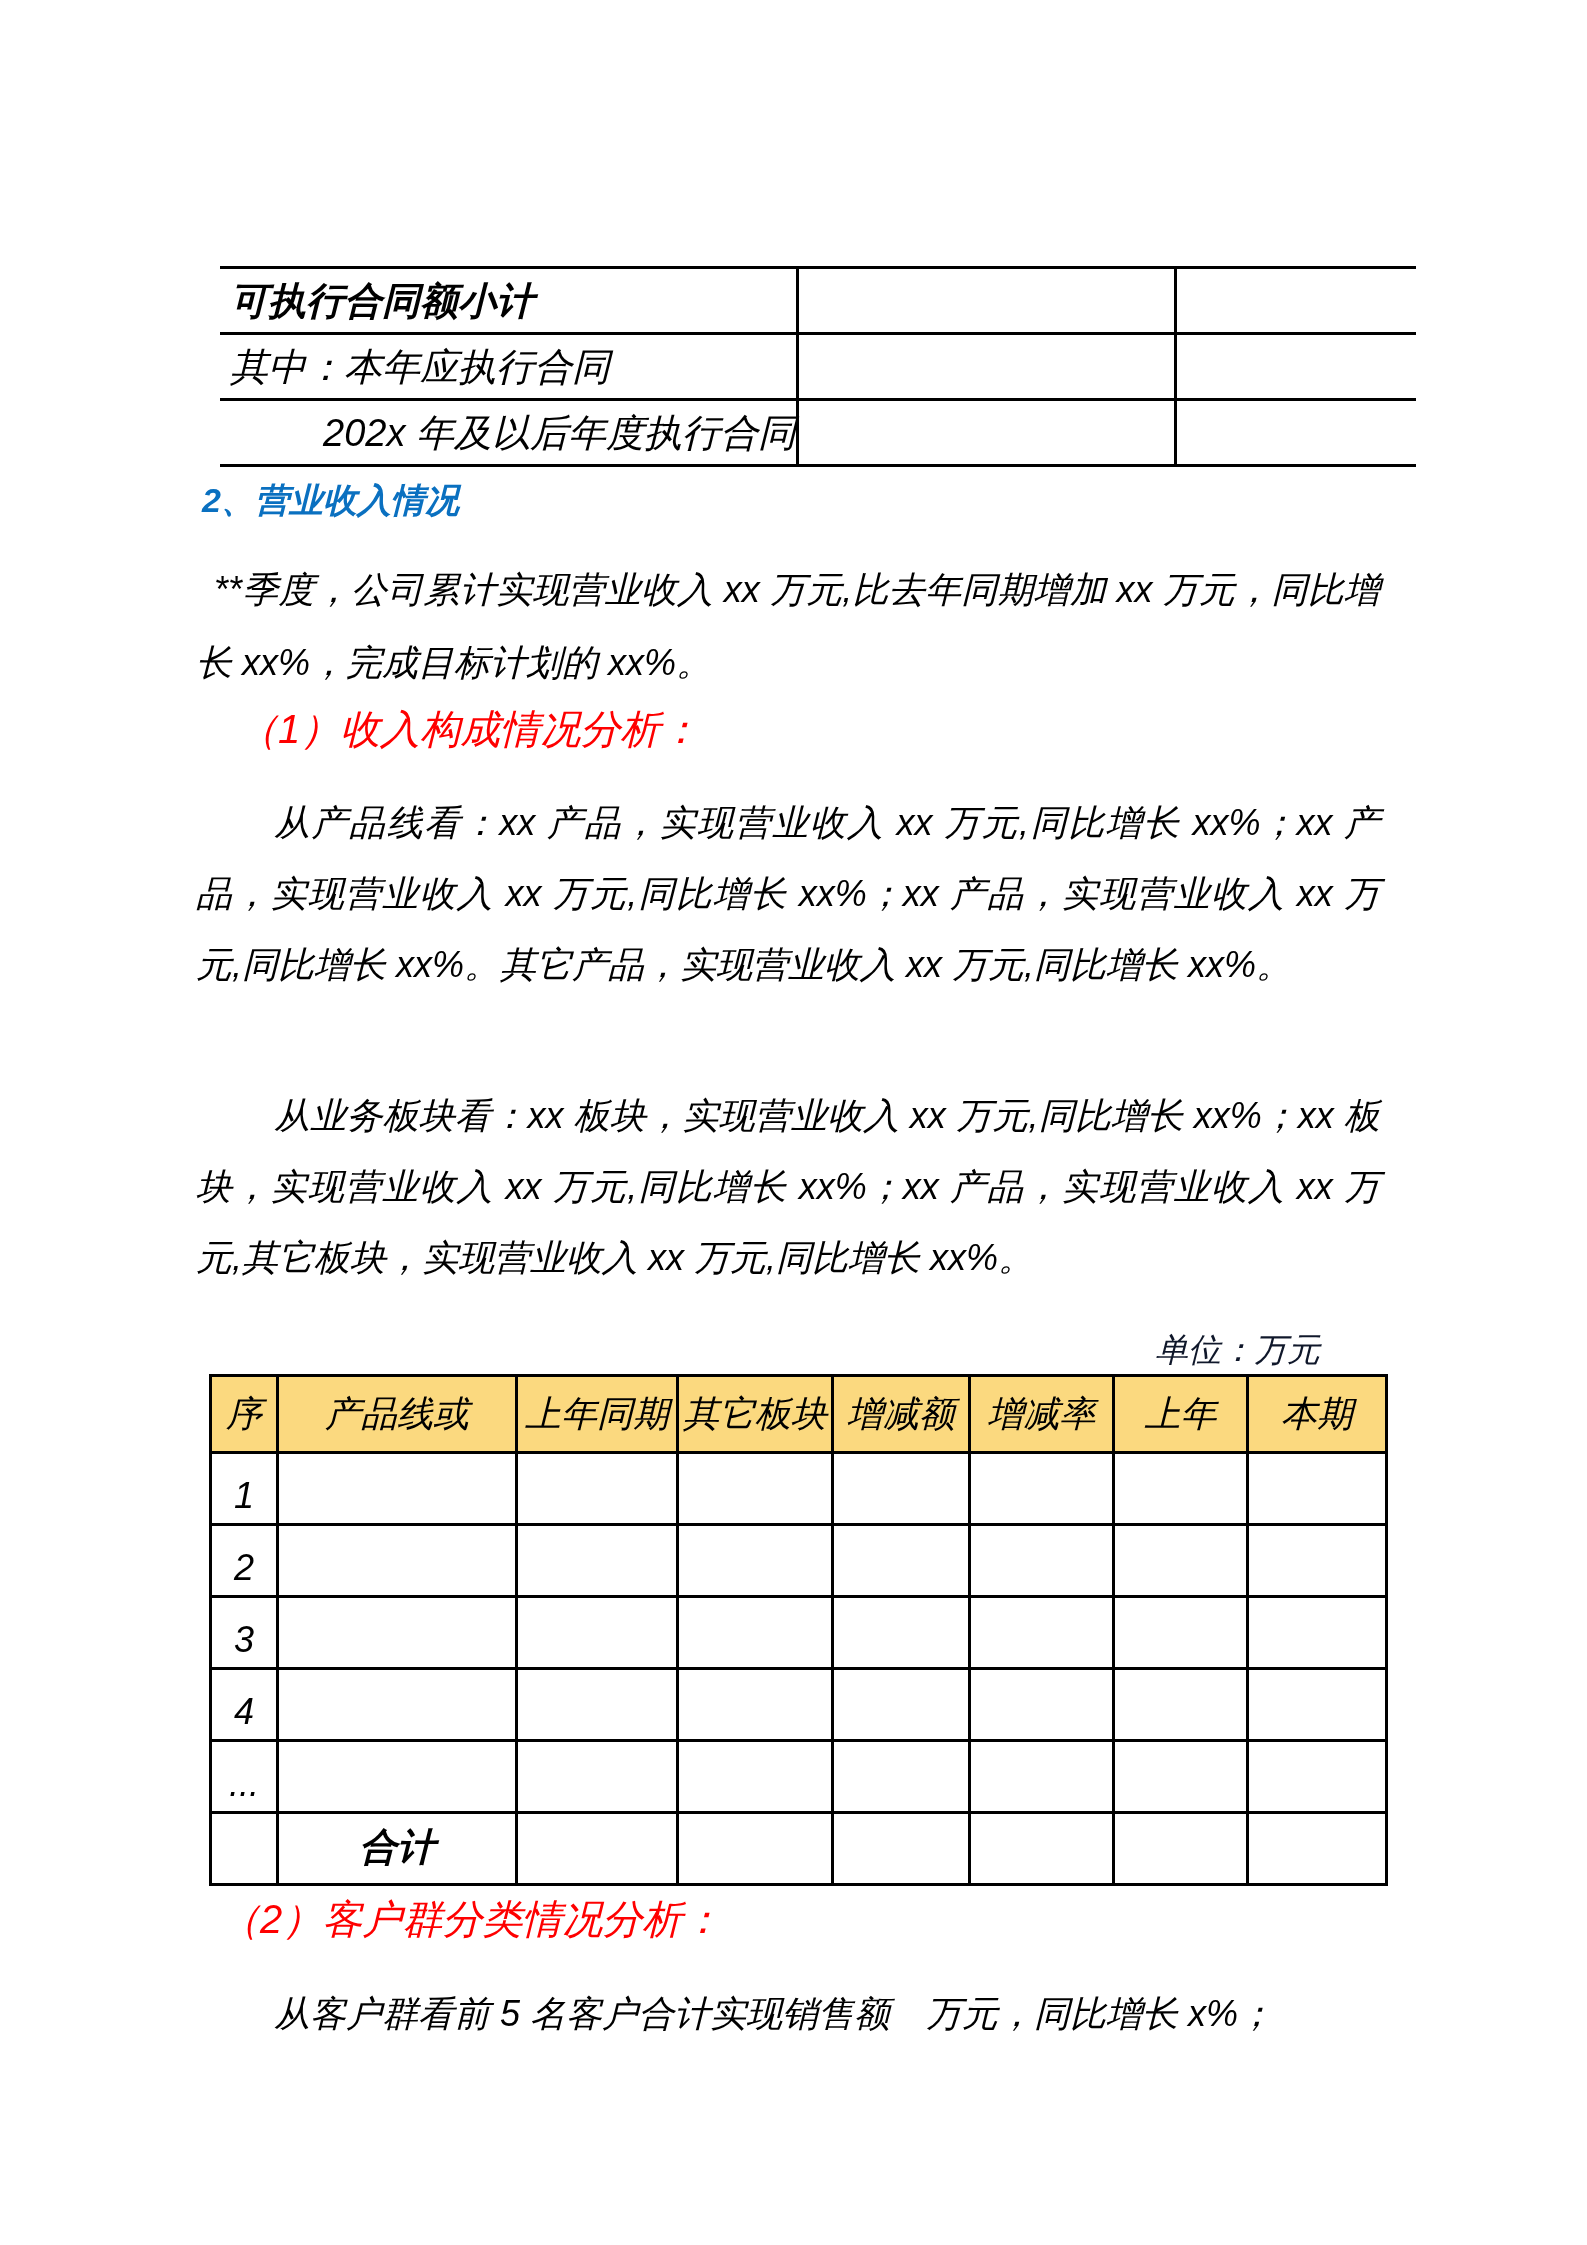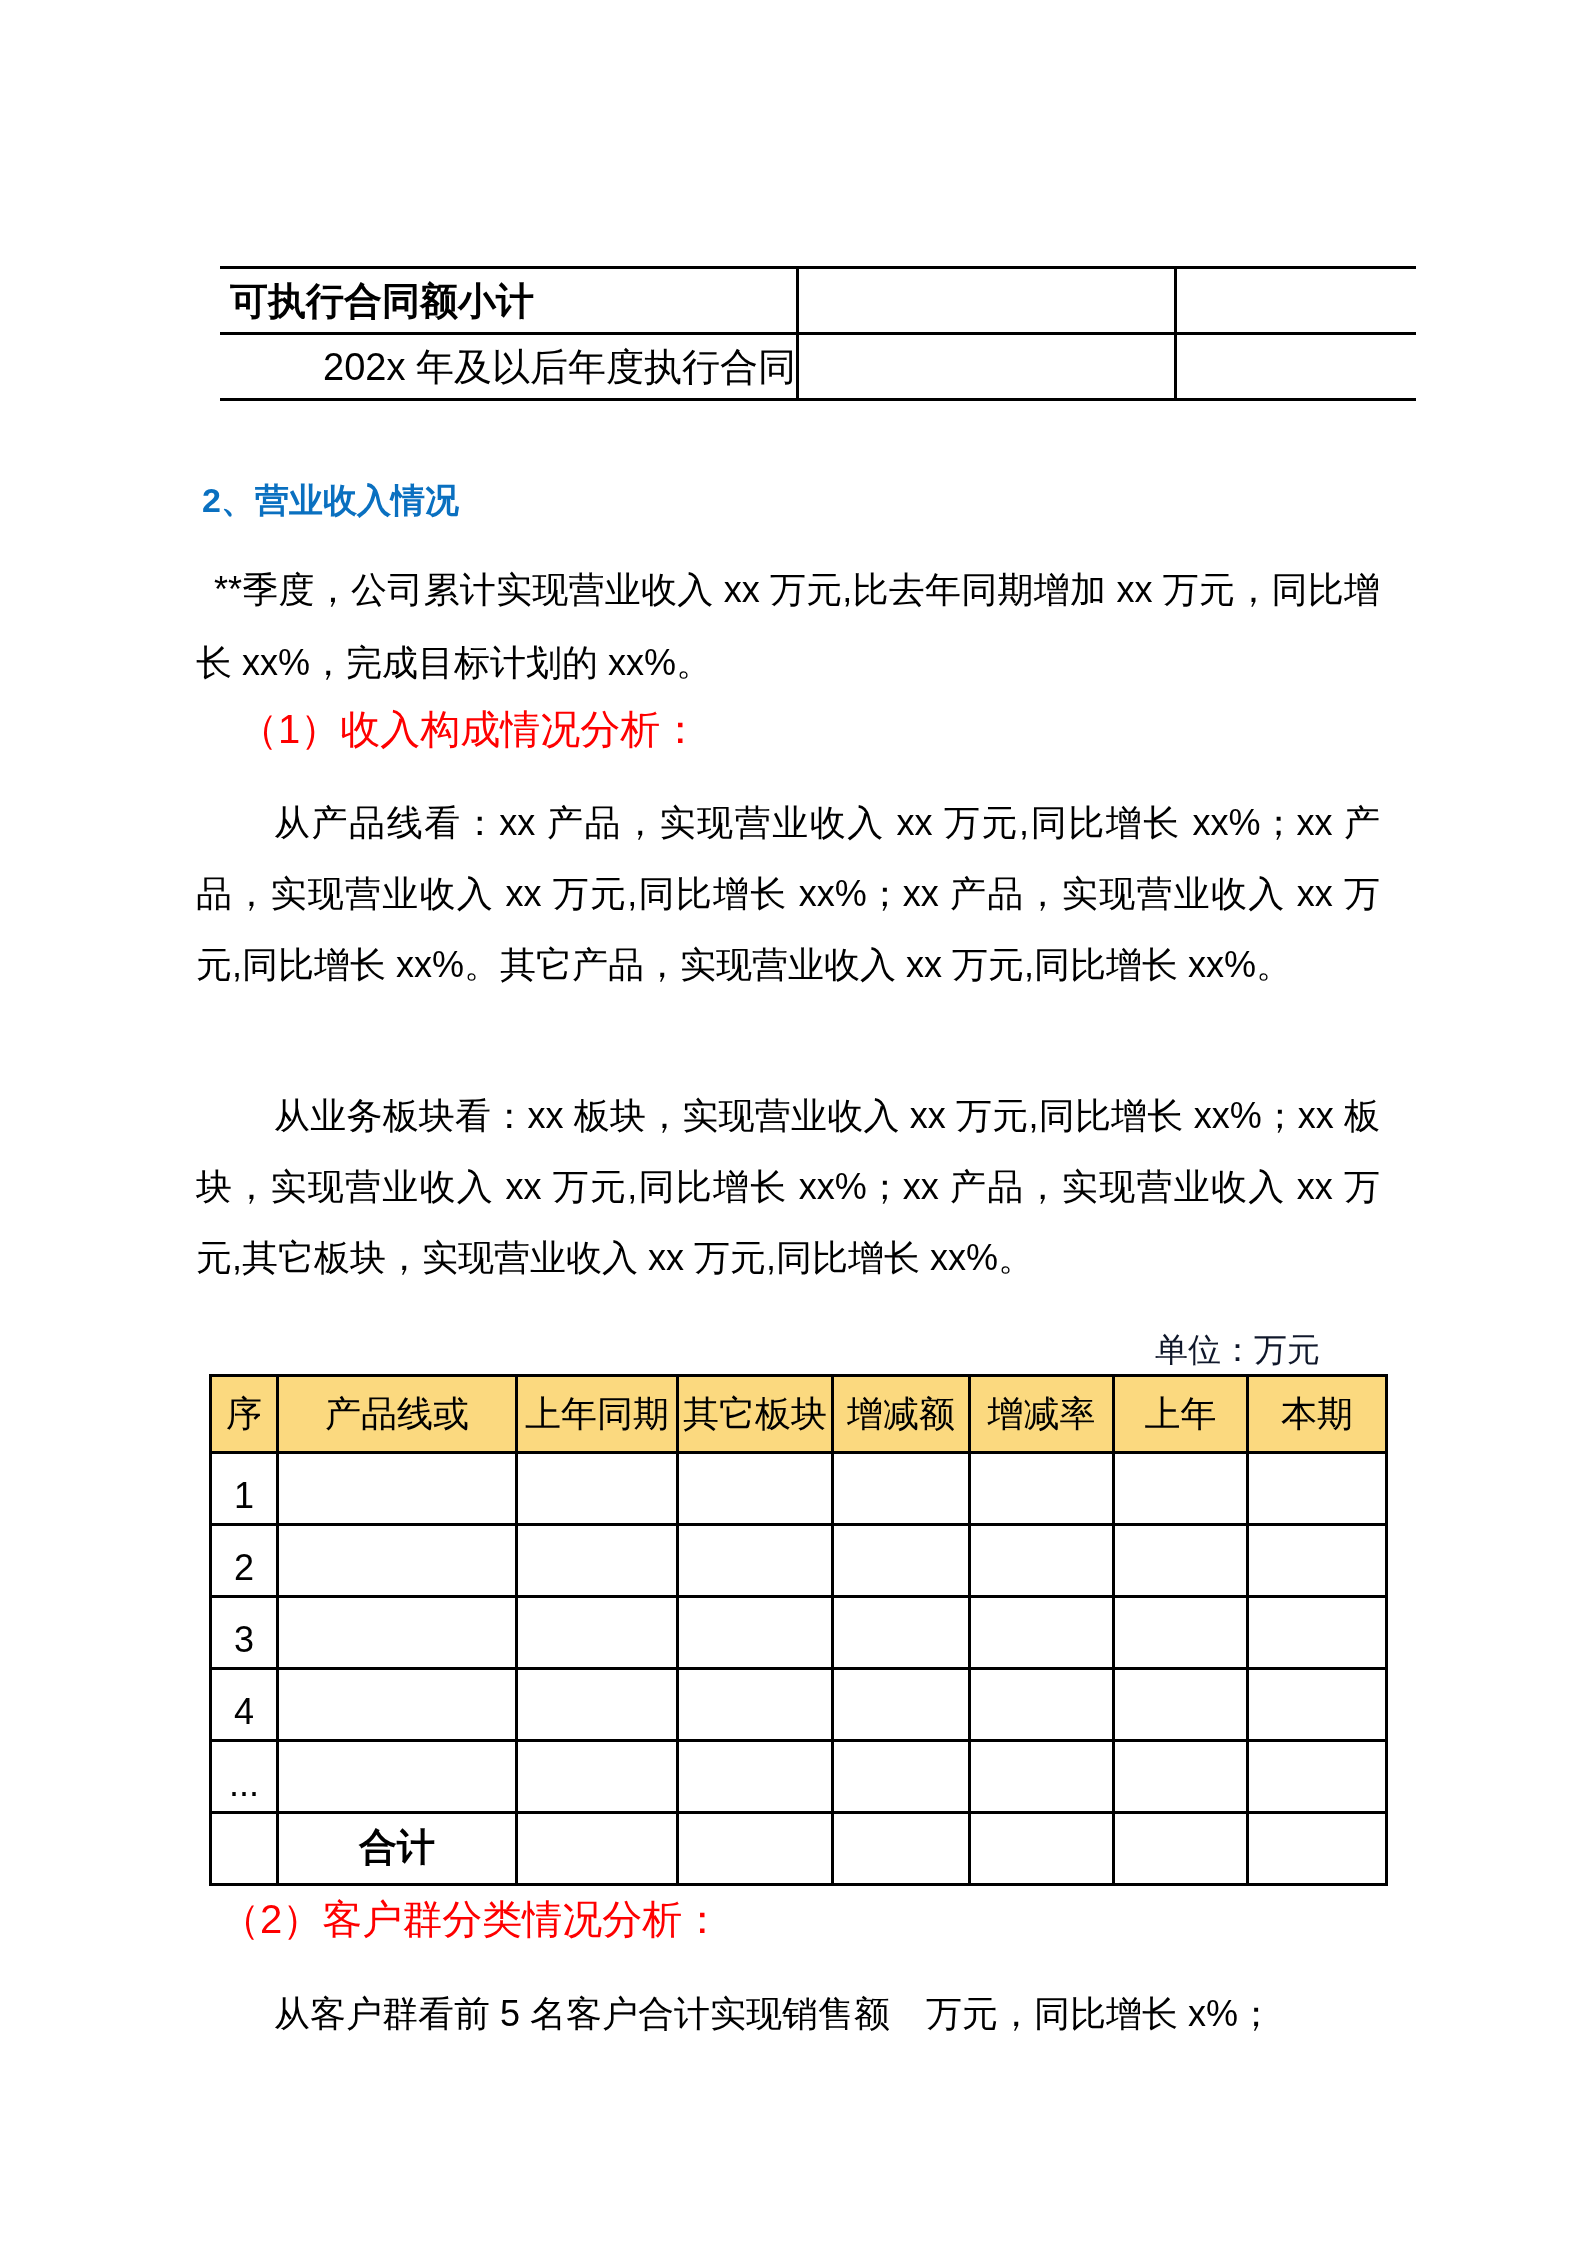--- a/index.html
+++ b/index.html
@@ -4,20 +4,21 @@
 <style>
   html,body{margin:0;padding:0;background:#ffffff;}
   .page{
     position:relative;
     width:1587px;
     height:2245px;
     background:#ffffff;
     font-family:"Liberation Sans","DejaVu Sans",sans-serif;
     color:#000000;
     overflow:hidden;
+    font-style:italic;
   }
 
   
   .contract-table{
     position:absolute; left:220px; top:266px;
     border-collapse:collapse; table-layout:fixed;
   }
   .contract-table td{
     border-top:3px solid #000;
     border-bottom:3px solid #000;
@@ -95,20 +96,25 @@
 
   <table class="contract-table">
     <colgroup>
         <col style="width:537px">
         <col style="width:378px">
         <col style="width:241px">
       </colgroup>
     <tbody>
       <tr>
         <td class="bold">可执行合同额小计</td>
+        <td></td>
+        <td></td>
+      </tr>
+      <tr>
+        <td>其中：本年应执行合同</td>
         <td></td>
         <td></td>
       </tr>
       <tr>
         <td class="indent">202x 年及以后年度执行合同</td>
         <td></td>
         <td></td>
       </tr>
     </tbody>
   </table>

